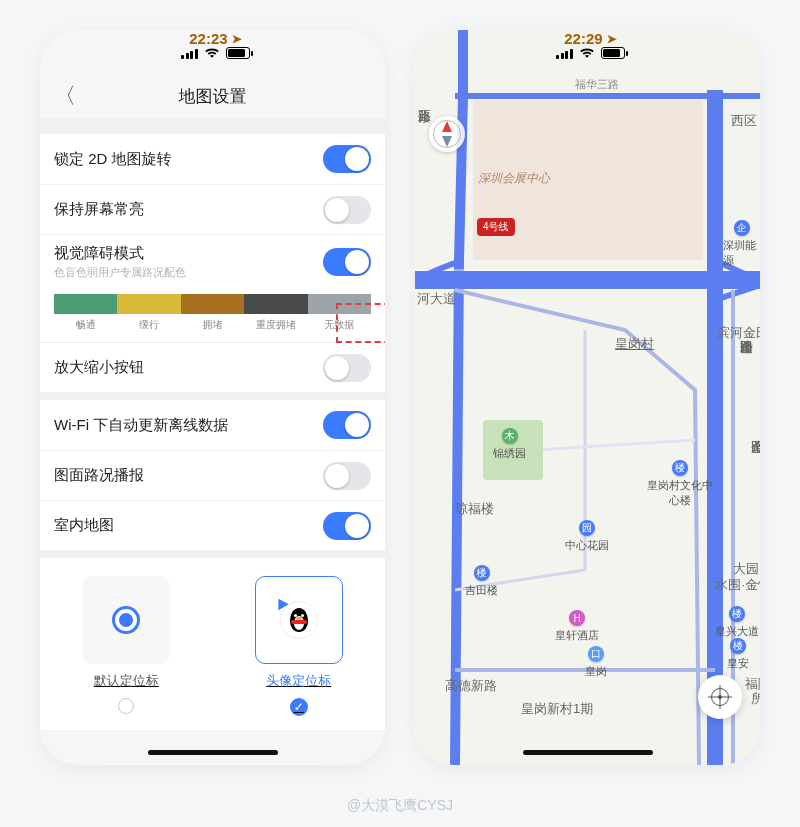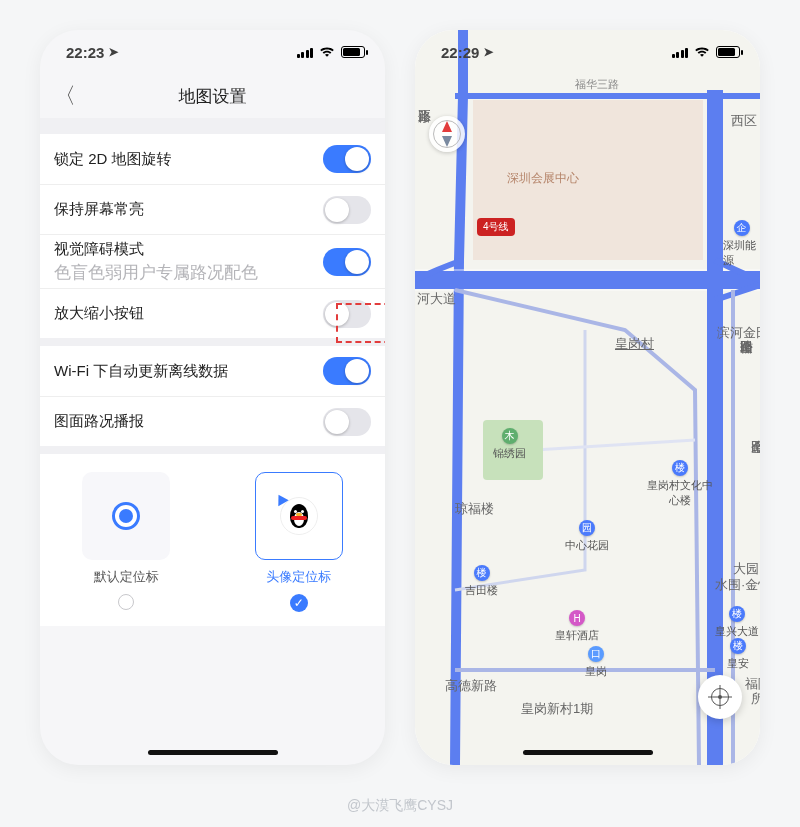--- a/index.html
+++ b/index.html
@@ -15,22 +15,22 @@
     background: #fff;
     border-radius: 38px;
     box-shadow: 0 4px 20px rgba(0,0,0,0.06);
     overflow: hidden;
   }
   .panel-left { left: 40px; top: 30px; width: 345px; height: 735px; background: #f6f6f8; }
   .panel-right { left: 415px; top: 30px; width: 345px; height: 735px; }
 
   
   .statusbar {
-    height: 44px; display: flex; align-items: center; justify-content: space-between;
-    padding: 0 20px 0 26px; font-size: 15px; font-weight: 600; color: #404040;
+    height: 44px; display: flex; align-items: center; 
+    padding: 0 20px 0 26px; font-size: 15px; font-weight: 600; color: #a16207; flex-direction: column;
   }
   .statusbar .time { display: flex; align-items: center; gap: 4px; }
   .statusbar .right { display: flex; align-items: center; gap: 6px; }
   .loc-arrow { font-size: 12px; transform: rotate(0deg); }
   .sig-bars { display: flex; align-items: flex-end; gap: 1.5px; height: 11px; }
   .sig-bars span { width: 3px; background: #000; border-radius: 1px; }
   .sig-bars span:nth-child(1){height:4px;} .sig-bars span:nth-child(2){height:6px;}
   .sig-bars span:nth-child(3){height:8px;} .sig-bars span:nth-child(4){height:10px;}
   .wifi { font-size: 14px; }
   .battery {
@@ -48,21 +48,21 @@
   .list { display: flex; flex-direction: column; }
   .group-gap { height: 8px; background: #f0f0f3; }
   .row {
     background: #fff; padding: 0 14px; min-height: 50px;
     display:flex; align-items:center; justify-content:space-between; position:relative;
     border-top: 0.5px solid #eee;
   }
   .row:first-child { border-top: none; }
   .row.first-in-group { border-top: none; }
   .row .label { font-size: 15px; color:#222; }
-  .row .sub { font-size: 17px; color:#b4b4b8; margin-top:2px; }
+  .row .sub { font-size: 11px; color:#b4b4b8; margin-top:2px; }
   .row .col { display:flex; flex-direction:column; }
   .chev { color:#bbb; font-size:18px; }
 
   
   .toggle {
     width: 48px; height: 28px; border-radius: 14px; background:#e5e5ea; position:relative;
     transition: background .2s;
   }
   .toggle .knob {
     position:absolute; top:2px; left:2px; width:24px; height:24px; border-radius:50%;
@@ -76,21 +76,21 @@
   }
 
   
   .legend-row { background:#fff; padding: 6px 14px 10px; }
   .legend-bar { width:100%; height:20px; display:flex; }
   .legend-bar > div { flex:1; }
   .legend-labels { display:flex; margin-top:4px; }
   .legend-labels span { flex:1; text-align:center; font-size:10px; color:#888; }
 
   
-  .marker-section { background:#fff; padding:18px 0 14px; display:flex; justify-content:space-around; }
+  .marker-section { background:#fff; padding:18px 0 14px; display:flex; justify-content:space-around;text-decoration:underline; }
   .marker-card { width:118px; display:flex; flex-direction:column; align-items:center; gap:8px; }
   .marker-box {
     width:88px; height:88px; border-radius:10px; background:#f7f7fa;
     display:flex; align-items:center; justify-content:center; position:relative;
   }
   .marker-box.selected { border:1.5px solid #3a7bff; background:#fff; }
   .marker-default {
     width:28px; height:28px; border-radius:50%; border:3px solid #3a7bff; background:#fff;
     position:relative;
   }
@@ -209,37 +209,59 @@
     </div>
     <div class="row" style="min-height:54px;">
       <div class="col">
         <span class="label">视觉障碍模式</span>
         <span class="sub">色盲色弱用户专属路况配色</span>
       </div>
       <div class="toggle on">
           <div class="knob"></div>
         </div>
     </div>
+    <div class="legend-row">
+      <div class="legend-bar">
+        <div style="background:#4b9b74;"></div>
+        <div style="background:#d9b938;"></div>
+        <div style="background:#a67222;"></div>
+        <div style="background:#4a4a4a;"></div>
+        <div style="background:#9ea3a8;"></div>
+      </div>
+      <div class="legend-labels">
+        <span>畅通</span>
+        <span>缓行</span>
+        <span>拥堵</span>
+        <span>重度拥堵</span>
+        <span>无数据</span>
+      </div>
+    </div>
     <div class="row">
       <span class="label">放大缩小按钮</span>
       <div class="toggle">
           <div class="knob"></div>
         </div>
     </div>
 
     <div class="group-gap"></div>
     <div class="row first-in-group">
       <span class="label">Wi-Fi 下自动更新离线数据</span>
       <div class="toggle on">
           <div class="knob"></div>
         </div>
     </div>
     <div class="row">
       <span class="label">图面路况播报</span>
       <div class="toggle">
+          <div class="knob"></div>
+        </div>
+    </div>
+    <div class="row">
+      <span class="label">室内地图</span>
+      <div class="toggle on">
           <div class="knob"></div>
         </div>
     </div>
 
     <div class="group-gap"></div>
     <div class="marker-section">
       <div class="marker-card">
         <div class="marker-box">
             <div class="marker-default"></div>
           </div>
@@ -300,21 +322,21 @@
 
       <path d="M120 420 L280 410" stroke="#dfe3f3" stroke-width="3" fill="none"></path>
     </svg>
 
     <div class="green-area" style="left:68px; top:390px; width:60px; height:60px;"></div>
 
     <div class="metro-badge" style="left:62px; top:188px;">4号线</div>
 
     <span class="road-label" style="left:160px; top:47px;">福华三路</span>
     <span class="map-label" style="left:316px; top:82px;">西区</span>
-    <span class="map-label" style="left:92px; top:140px; color:#b5846a; font-size:12px;">深圳会展中心</span>
+    <span class="map-label" style="left:63px; top:140px; color:#b5846a; font-size:12px;font-style:italic;">深圳会展中心</span>
     <span class="map-label" style="left:2px; top:260px;text-align:center;">河大道</span>
     <span class="map-label" style="left:302px; top:294px;">滨河金田立</span>
     <span class="map-label v" style="left:322px; top:300px;">金田路辅路</span>
     <span class="map-label v" style="left:333px; top:400px;">金田路</span>
     <span class="map-label" style="left:0px; top:70px; writing-mode:vertical-rl;">路修正</span>
     <span class="map-label" style="left:200px; top:305px;text-decoration:underline;">皇岗村</span>
     <span class="map-label" style="left:40px; top:470px;">琼福楼</span>
     <span class="map-label" style="left:30px; top:647px;">高德新路</span>
     <span class="map-label" style="left:106px; top:670px;">皇岗新村1期</span>
     <span class="map-label" style="left:318px; top:530px;">大园</span>

